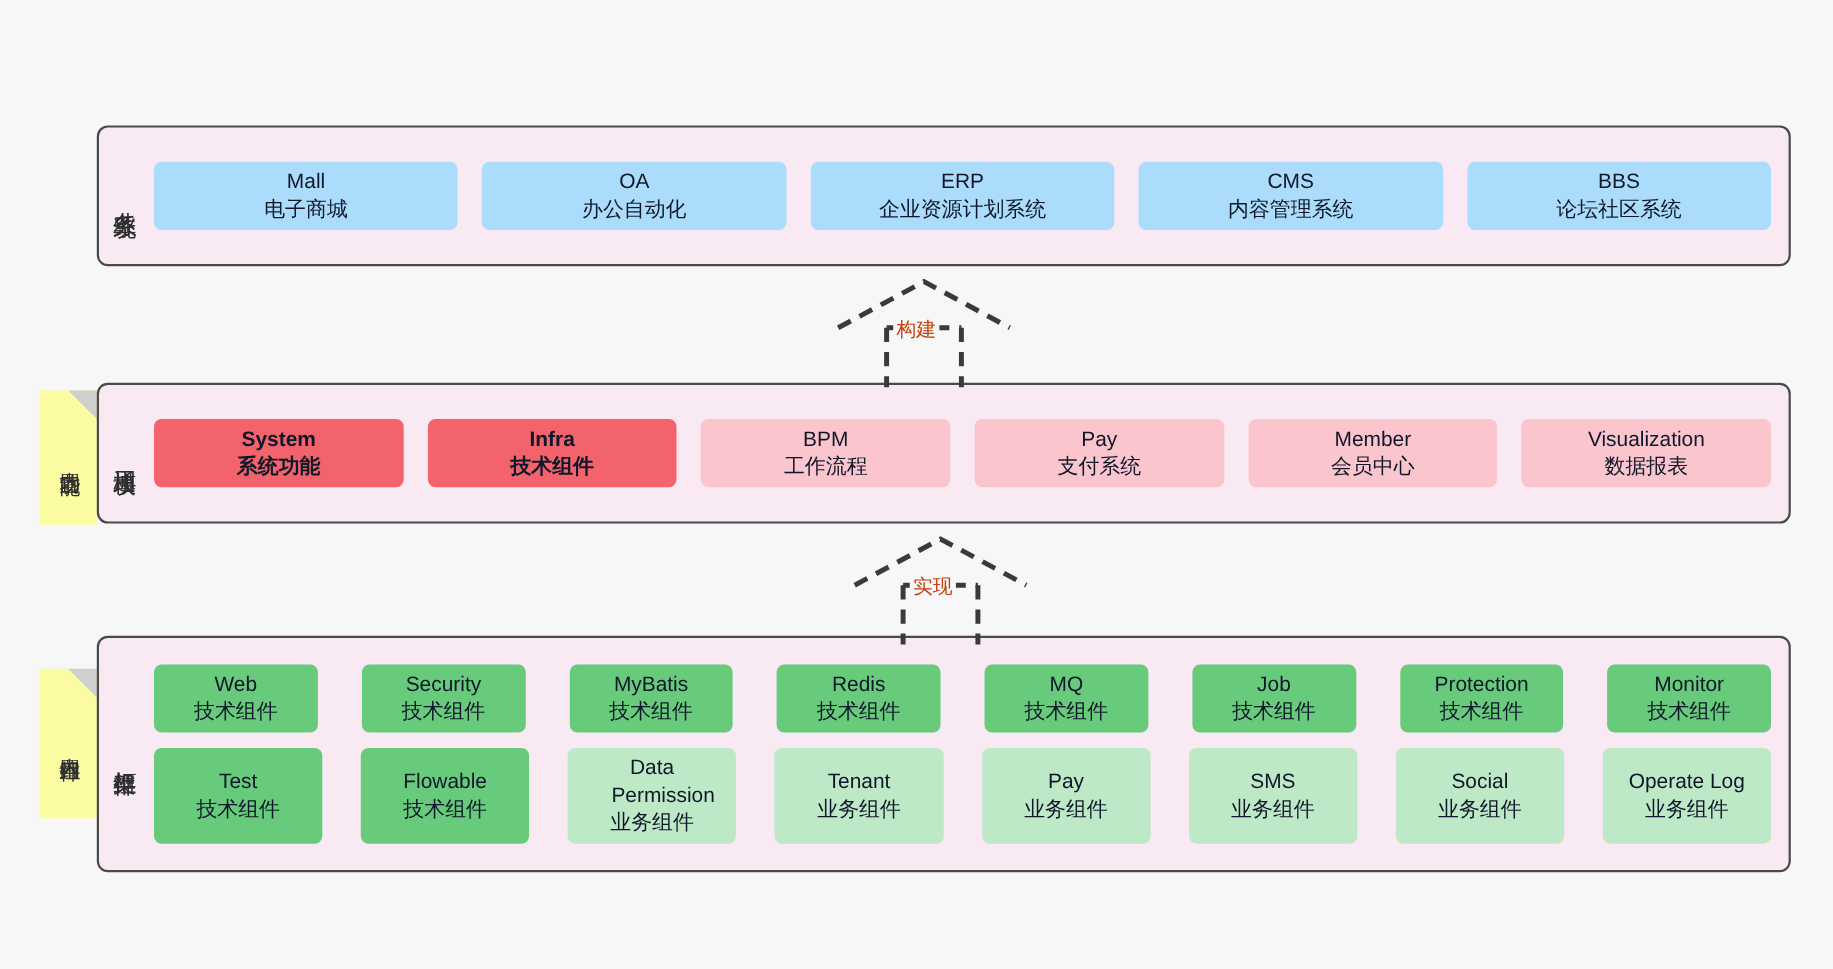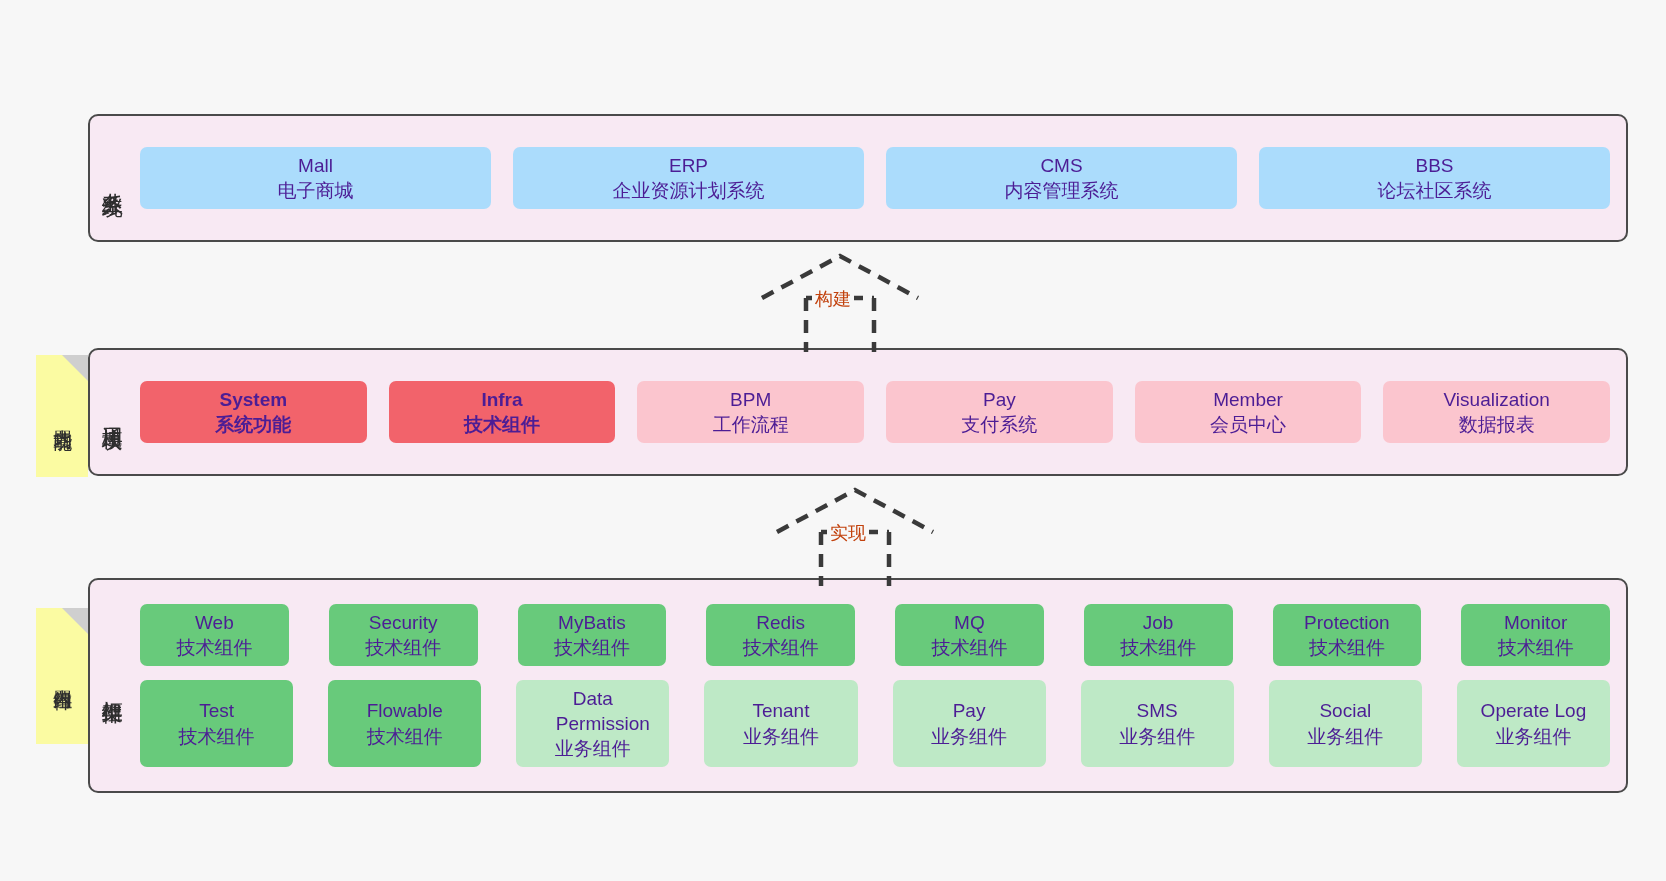--- a/index.html
+++ b/index.html
@@ -59,21 +59,21 @@
   .cell {
     flex: 1 1 0;
     border-radius: 7px;
     display: flex;
     flex-direction: column;
     align-items: center;
     justify-content: center;
     text-align: center;
     font-size: 19px;
     line-height: 1.32;
-    color: #4c1d95;
+    color: #0f172a;
     box-sizing: border-box;
     padding: 6px 4px;
   }
   .cell .en { white-space: nowrap; }
   .cell .cn { white-space: nowrap; }
   .cell.multiline .en { white-space: normal; }
 
   
   .c-blue        { background: #abdcfc; }
   .c-red         { background: #f2636b; font-weight: bold; }
@@ -128,20 +128,24 @@
 
 <div class="layer" id="layer-business-system" style="left:88px; top:114px; width:1540px; height:128px;">
   <div class="layer-title">业务系统</div>
   <div class="layer-body">
     <div class="row">
       <div class="cell c-blue">
         <span class="en">Mall</span>
         <span class="cn">电子商城</span>
       </div>
       <div class="cell c-blue">
+        <span class="en">OA</span>
+        <span class="cn">办公自动化</span>
+      </div>
+      <div class="cell c-blue">
         <span class="en">ERP</span>
         <span class="cn">企业资源计划系统</span>
       </div>
       <div class="cell c-blue">
         <span class="en">CMS</span>
         <span class="cn">内容管理系统</span>
       </div>
       <div class="cell c-blue">
         <span class="en">BBS</span>
         <span class="cn">论坛社区系统</span>

